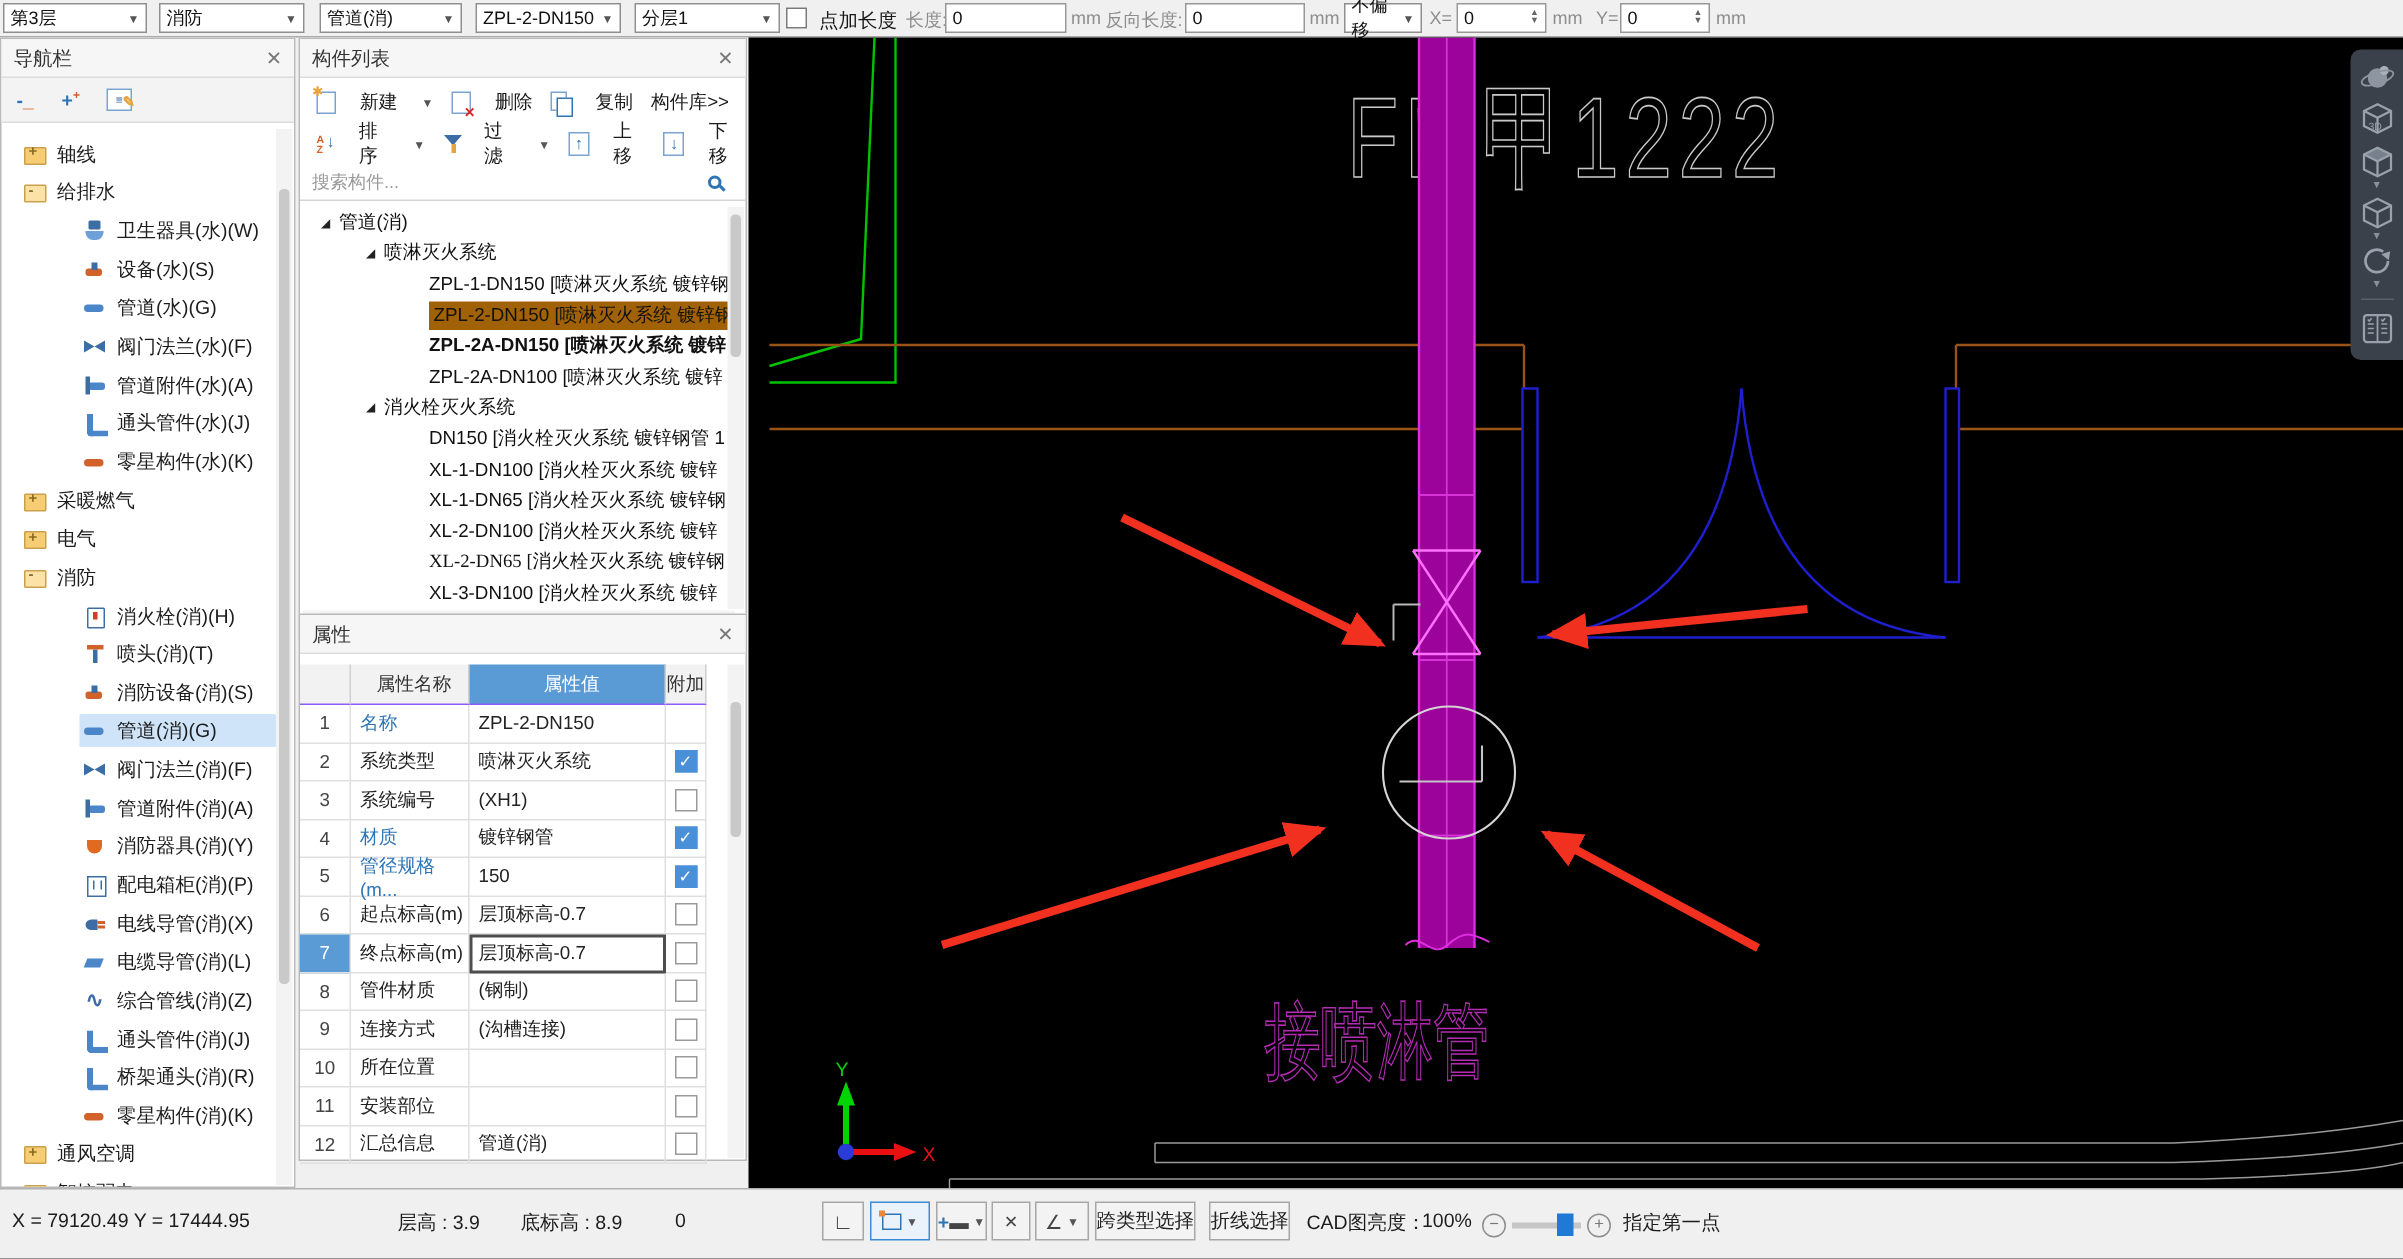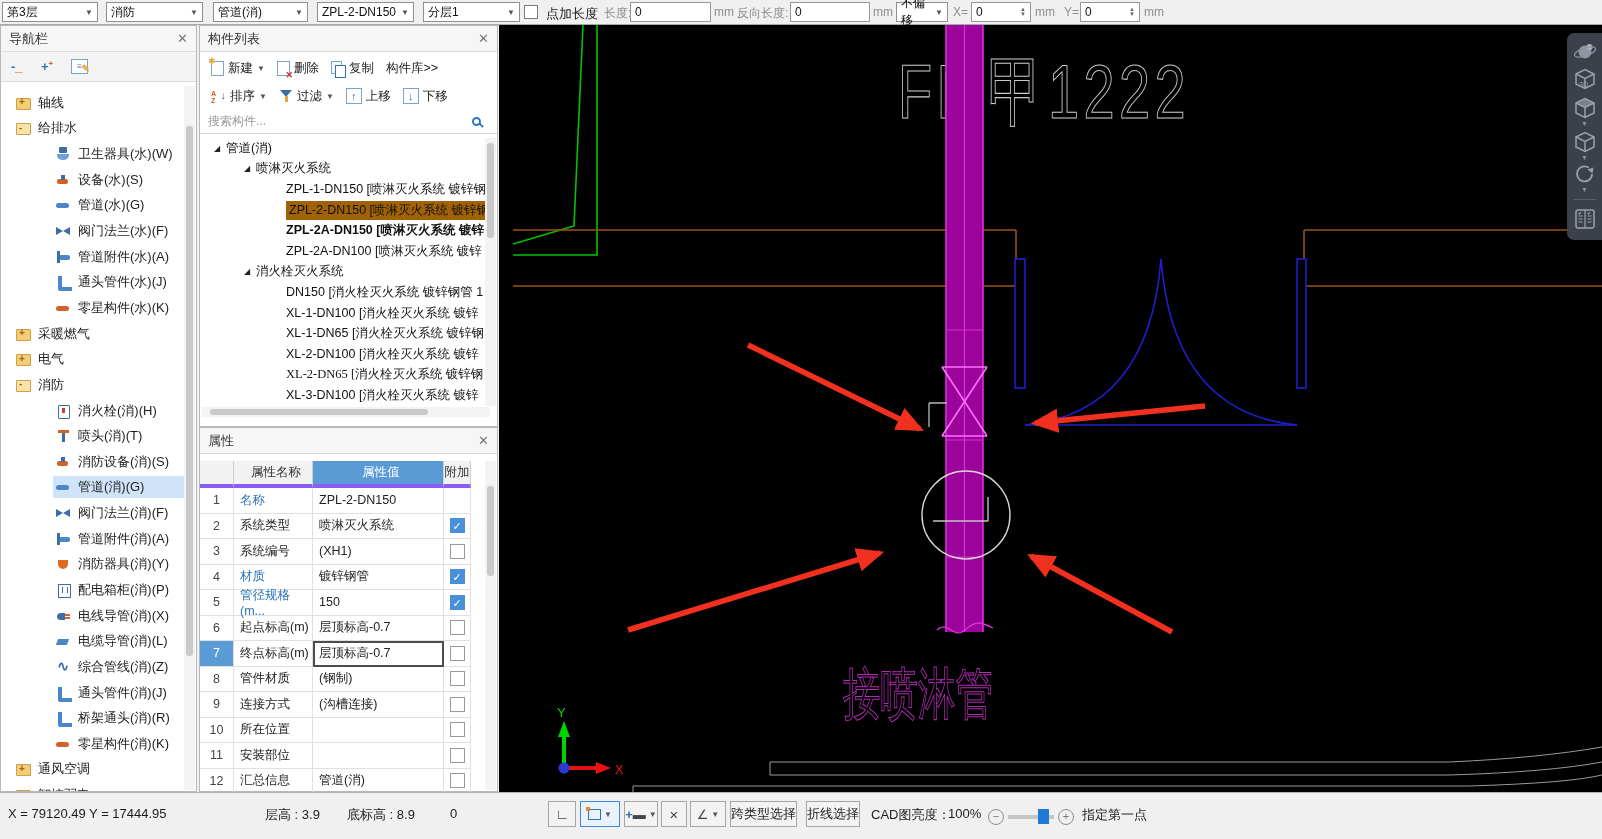--- a/index.html
+++ b/index.html
@@ -56,21 +56,21 @@
   .mi-panel::after{content:"";position:absolute;left:6.5px;top:5px;width:4px;height:6px;border-left:1.5px solid #3c6ea5;border-right:1.5px solid #3c6ea5}
   .mi-wire::before{content:"";position:absolute;left:2px;top:5px;width:8px;height:7px;background:#3c6ea5;border-radius:50% 0 0 50%}
   .mi-wire::after{content:"";position:absolute;left:10px;top:6px;width:5px;height:2px;background:#d2622a;box-shadow:0 3px 0 #d2622a}
   .mi-cable::before{content:"";position:absolute;left:2px;top:6px;width:11px;height:6px;background:#4a86c8;transform:skewX(-22deg)}
   .mi-zig{color:#3c6ea5;font-size:14px;line-height:15px;text-align:center;font-weight:bold}
   .mi-toilet::before{content:"";position:absolute;left:4px;top:1px;width:8px;height:6px;background:#3c6ea5;border-radius:1px}
   .mi-toilet::after{content:"";position:absolute;left:2px;top:8px;width:12px;height:6px;background:#6fa0d8;border-radius:0 0 5px 5px}
 
   
   .btnrow{position:absolute;left:0;width:100%;display:flex;align-items:center;gap:6px;padding-left:8px;font-size:12.5px;color:#1a1a1a}
-  .lbtn{display:flex;align-items:center;gap:4px;padding:2px 3px}
+  .lbtn{display:flex;align-items:center;gap:16px;padding:2px 3px}
   .caret{font-size:8px;color:#555}
   .tb-doc{width:13px;height:15px;background:#fff;border:1.2px solid #7aa4cf;position:relative}
   .tb-doc.new::after{content:"✱";position:absolute;left:-4px;top:-6px;color:#e8a33d;font-size:9px}
   .tb-doc.del::after{content:"✕";position:absolute;right:-4px;bottom:-5px;color:#d22;font-size:9px;font-weight:bold}
   .tb-copy{width:14px;height:15px;position:relative}
   .tb-copy::before{content:"";position:absolute;left:0;top:0;width:9px;height:11px;background:#fff;border:1.2px solid #7aa4cf}
   .tb-copy::after{content:"";position:absolute;left:4px;top:4px;width:9px;height:11px;background:#fff;border:1.2px solid #2e75b6}
   .tb-sort{width:15px;height:15px;position:relative}
   .tb-sort::before{content:"A\AZ";white-space:pre;position:absolute;left:0;top:1px;font-size:7px;line-height:7px;color:#d2622a;font-weight:bold}
   .tb-sort::after{content:"↓";position:absolute;right:0;top:0;font-size:11px;color:#3c6ea5;font-weight:bold}
@@ -86,21 +86,21 @@
   .ct-exp{width:12px;font-size:8px;color:#222}
   .ct-lbl.sel{background:#a16207;padding:1px 3px}
   .hscroll{position:absolute;left:2px;top:381px;width:288px;height:10px;background:#f3f3f3}
   .hscroll .th{position:absolute;left:8px;top:2px;width:218px;height:6px;background:#c9c9c9;border-radius:3px}
   .vscroll{position:absolute;width:11px;background:#f3f3f3}
   .vscroll .th{position:absolute;left:2px;width:7px;background:#c9c9c9;border-radius:3px}
 
   
   #ptable{position:absolute;left:0;top:33px;width:284px}
   .pr-head{display:flex;height:27px;font-size:12.5px}
-  .pr-head>div{border-right:1px solid #cfcfcf;border-bottom:4px solid #8b5cf6;background:#f2f2f2;display:flex;align-items:center;justify-content:center;color:#333}
+  .pr-head>div{border-right:1px solid #cfcfcf;border-bottom:1px solid #8b5cf6;background:#f2f2f2;display:flex;align-items:center;justify-content:center;color:#333}
   .pr-head .hv{background:#5b9bd5;color:#fff}
   .pr-row{display:flex;height:25.5px;font-size:12.5px}
   .pr-row>div{border-right:1px solid #e0e0e0;border-bottom:1px solid #e0e0e0;display:flex;align-items:center}
   .cellno{width:34px;justify-content:center;color:#444}
   .celln{width:79px;padding-left:6px}
   .cellv{width:131px;padding-left:6px}
   .cellc{width:27px;justify-content:center}
   .blue{color:#2e75b6}
   .no-sel{background:#5b9bd5;color:#fff !important}
   .v-sel{outline:2px solid #4d4d4d;outline-offset:-2px}
@@ -463,21 +463,21 @@
       </div>
     </div>
   <div class="hscroll">
       <span class="th"></span>
     </div>
   <div class="vscroll" style="right:1px;top:112px;height:268px">
       <span class="th" style="top:5px;height:95px"></span>
     </div>
 </div>
 
-<div class="panel" style="left:199px;top:427px;width:299px;height:365px">
+<div class="panel" style="left:199px;top:409px;width:299px;height:365px">
   <div class="phead">
     <span>属性</span>
     <span class="px">✕</span>
   </div>
   <div id="ptable">
     <div class="pr-head">
       <div class="cellno"></div>
       <div class="celln" style="justify-content:center">属性名称</div>
       <div class="cellv hv" style="justify-content:center">属性值</div>
       <div class="cellc">附加</div>

